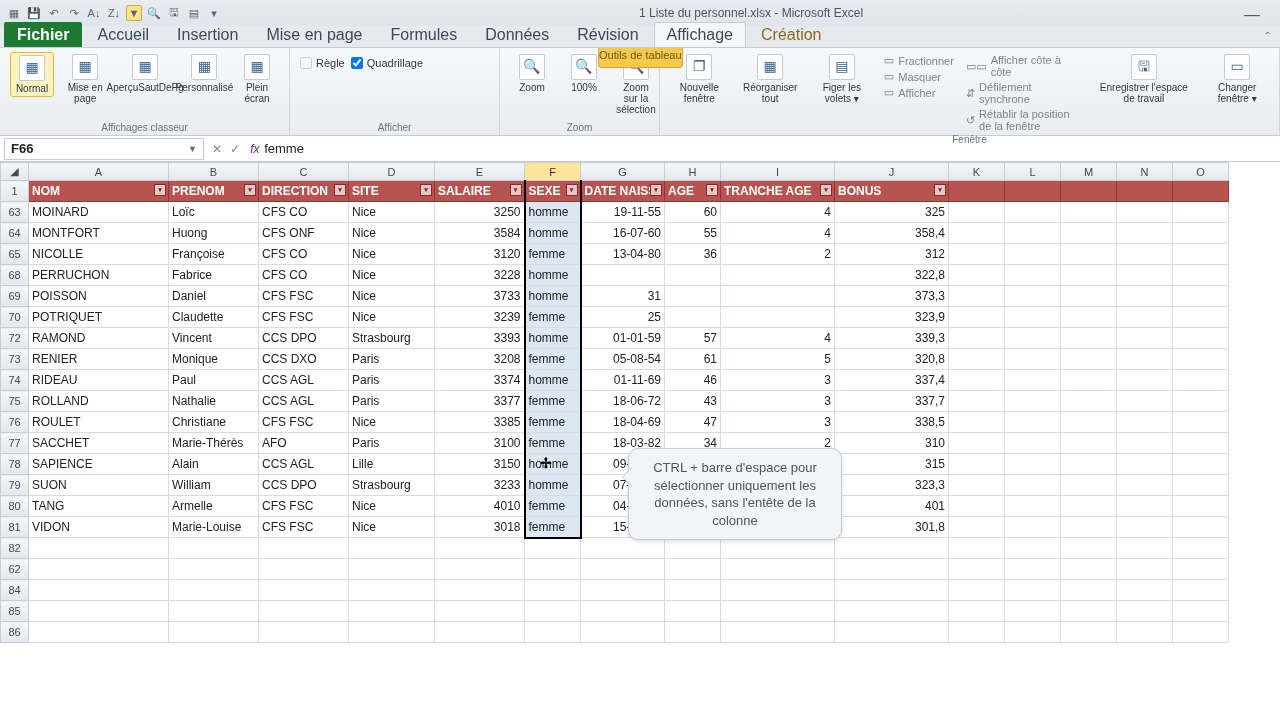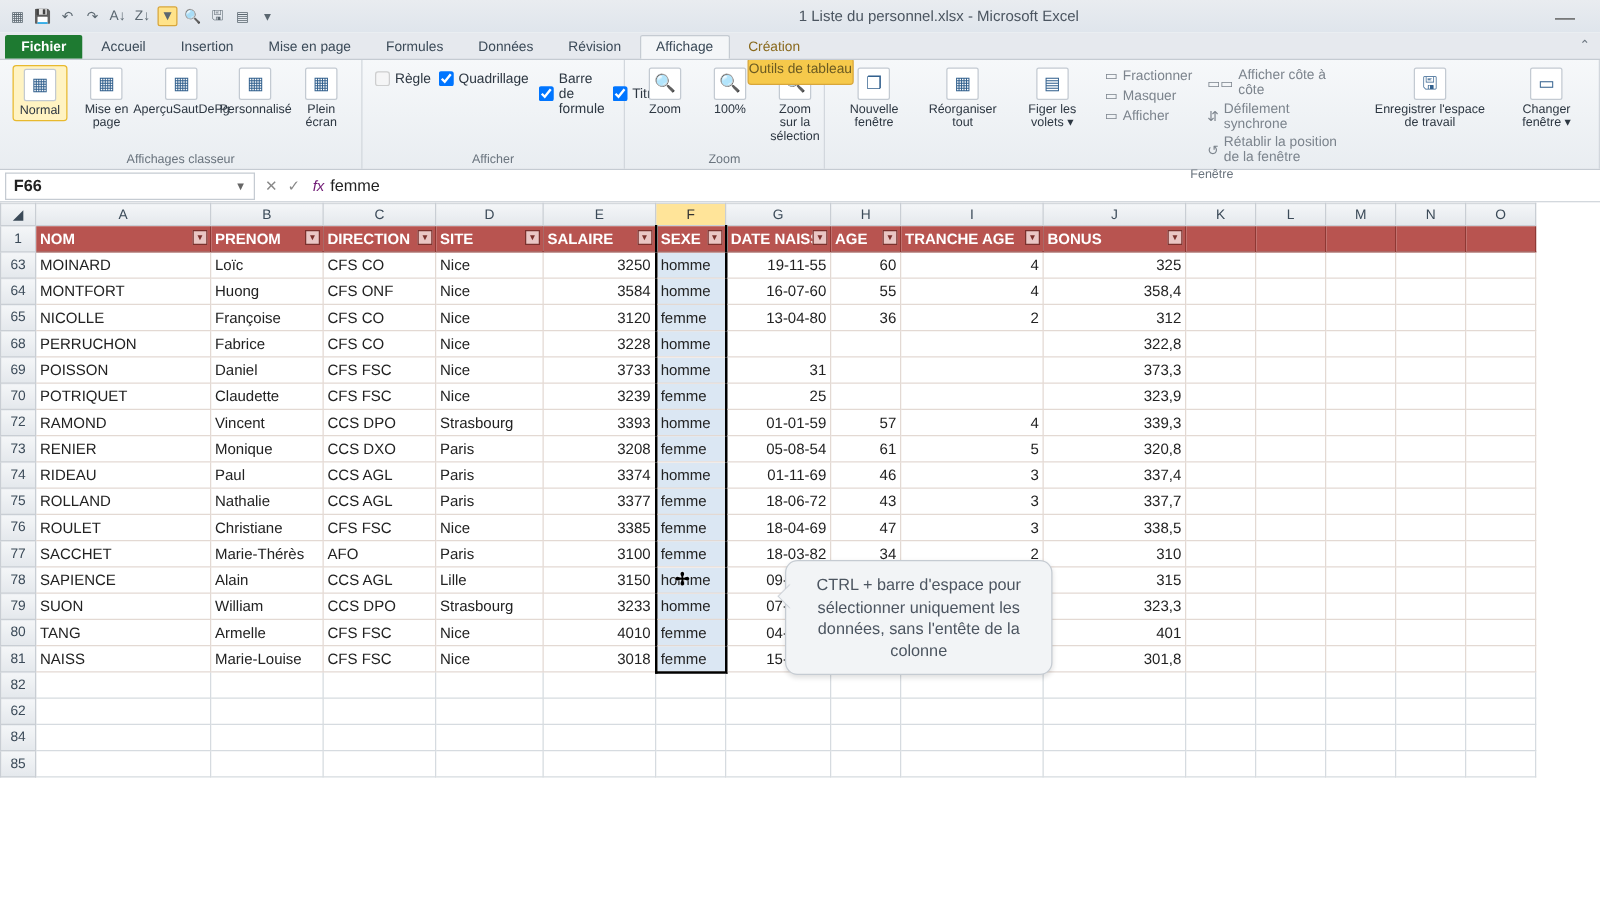--- a/index.html
+++ b/index.html
@@ -7,21 +7,21 @@
 
   
   .titlebar { height: 26px; background: linear-gradient(#e9ecf0,#dfe5ec); display: flex; align-items: center; padding: 0 6px; gap:6px; }
   .qat { display:flex; gap:4px; align-items:center; }
   .qat .ico { width:16px; height:16px; display:flex; align-items:center; justify-content:center; font-size:11px; color:#5b6770; }
   .titlebar .apptitle { flex:1; text-align:center; font-size:12px; color:#4b5560; }
   .tool-highlight { position:absolute; left:598px; top:2px; height:22px; background:#f6c94b; border:1px solid #d8a63a; border-radius:3px; padding:2px 0; font-size:11px; color:#6b5a22;margin-top:44px; }
 
   
   .ribbon-tabs { height:22px; background:#e6e9ee; display:flex; align-items:flex-end; border-bottom:1px solid #c5cbd2; padding-left:4px; gap:2px; position:relative;}
-  .ribbon-tabs .tab { padding:3px 12px; font-size:11px; color:#3b4a58; cursor:pointer; border:1px solid transparent; border-bottom:none; }
+  .ribbon-tabs .tab { padding:3px 12px; font-size:16px; color:#3b4a58; cursor:pointer; border:1px solid transparent; border-bottom:none; }
   .ribbon-tabs .tab.file { background:#1e7a31; color:#fff; font-weight:bold; border-radius:2px 2px 0 0; }
   .ribbon-tabs .tab.active { background:#f4f6f8; border-color:#c5cbd2; border-radius:2px 2px 0 0; }
   .ribbon-tabs .tab.context { color:#8a6a1e; }
   .chev { position:absolute; right:8px; top:4px; font-size:10px; color:#6a747e; cursor:pointer;}
 
   
   .ribbon { height:88px; background:linear-gradient(#f6f8fa,#e9edf1); border-bottom:1px solid #c5cbd2; display:flex; }
   .group { border-right:1px solid #d2d7dd; padding:4px 10px 2px 10px; display:flex; flex-direction:column; justify-content:space-between; }
   .group-row { display:flex; gap:8px; align-items:flex-start; }
   .bigbtn { display:flex; flex-direction:column; align-items:center; gap:2px; padding:2px 4px; cursor:pointer; font-size:10px; color:#2d3742; text-align:center; line-height:1.1; min-width:44px;}
@@ -129,30 +129,20 @@
   <div class="group" style="width:210px">
     <div class="group-row">
       <div class="checkcol">
         <label class="checkrow">
             <input type="checkbox" disabled="" style="">
             <span>Règle</span>
           </label>
         <label class="checkrow">
             <input type="checkbox" checked="" style="">
             <span>Quadrillage</span>
-          </label>
-      </div>
-      <div class="checkcol">
-        <label class="checkrow">
-            <input type="checkbox" checked="" style="">
-            <span>Barre de formule</span>
-          </label>
-        <label class="checkrow">
-            <input type="checkbox" checked="" style="">
-            <span>Titres</span>
           </label>
       </div>
     </div>
     <div class="group-label">Afficher</div>
   </div>
   <div class="group" style="width:160px">
     <div class="group-row">
         <div class="bigbtn">
           <span class="icon">🔍</span>
           <span>Zoom</span>
@@ -538,21 +528,21 @@
           <td class="cell num">3</td>
           <td class="cell num">401</td>
           <td class="cell"></td>
           <td class="cell"></td>
           <td class="cell"></td>
           <td class="cell"></td>
           <td class="cell"></td>
         </tr>
         <tr>
           <td class="rowhdr">81</td>
-          <td class="cell">NAISS</td>
+          <td class="cell">VIDON</td>
           <td class="cell">Marie-Louise</td>
           <td class="cell">CFS FSC</td>
           <td class="cell">Nice</td>
           <td class="cell num">3018</td>
           <td class="cell selcol colF-border-left colF-border-right" style="border-bottom:2px solid #000">femme</td>
           <td class="cell num">15-12-69</td>
           <td class="cell num">46</td>
           <td class="cell num">3</td>
           <td class="cell num">301,8</td>
           <td class="cell"></td>
@@ -626,17 +616,35 @@
           <td class="cell" style="border-color:#d6dbe0"></td>
           <td class="cell" style="border-color:#d6dbe0"></td>
           <td class="cell" style="border-color:#d6dbe0"></td>
           <td class="cell" style="border-color:#d6dbe0"></td>
           <td class="cell" style="border-color:#d6dbe0"></td>
           <td class="cell" style="border-color:#d6dbe0"></td>
           <td class="cell" style="border-color:#d6dbe0"></td>
           <td class="cell" style="border-color:#d6dbe0"></td>
           <td class="cell" style="border-color:#d6dbe0"></td>
         </tr>
+        <tr>
+          <td class="rowhdr">86</td>
+          <td class="cell" style="border-color:#d6dbe0"></td>
+          <td class="cell" style="border-color:#d6dbe0"></td>
+          <td class="cell" style="border-color:#d6dbe0"></td>
+          <td class="cell" style="border-color:#d6dbe0"></td>
+          <td class="cell" style="border-color:#d6dbe0"></td>
+          <td class="cell" style="border-color:#d6dbe0"></td>
+          <td class="cell" style="border-color:#d6dbe0"></td>
+          <td class="cell" style="border-color:#d6dbe0"></td>
+          <td class="cell" style="border-color:#d6dbe0"></td>
+          <td class="cell" style="border-color:#d6dbe0"></td>
+          <td class="cell" style="border-color:#d6dbe0"></td>
+          <td class="cell" style="border-color:#d6dbe0"></td>
+          <td class="cell" style="border-color:#d6dbe0"></td>
+          <td class="cell" style="border-color:#d6dbe0"></td>
+          <td class="cell" style="border-color:#d6dbe0"></td>
+        </tr>
       </tbody>
     </table>
   <div class="callout">CTRL + barre d'espace pour sélectionner uniquement les données, sans l'entête de la colonne</div>
   <div class="cursor-plus">✢</div>
 </div>
 
 </body></html>

